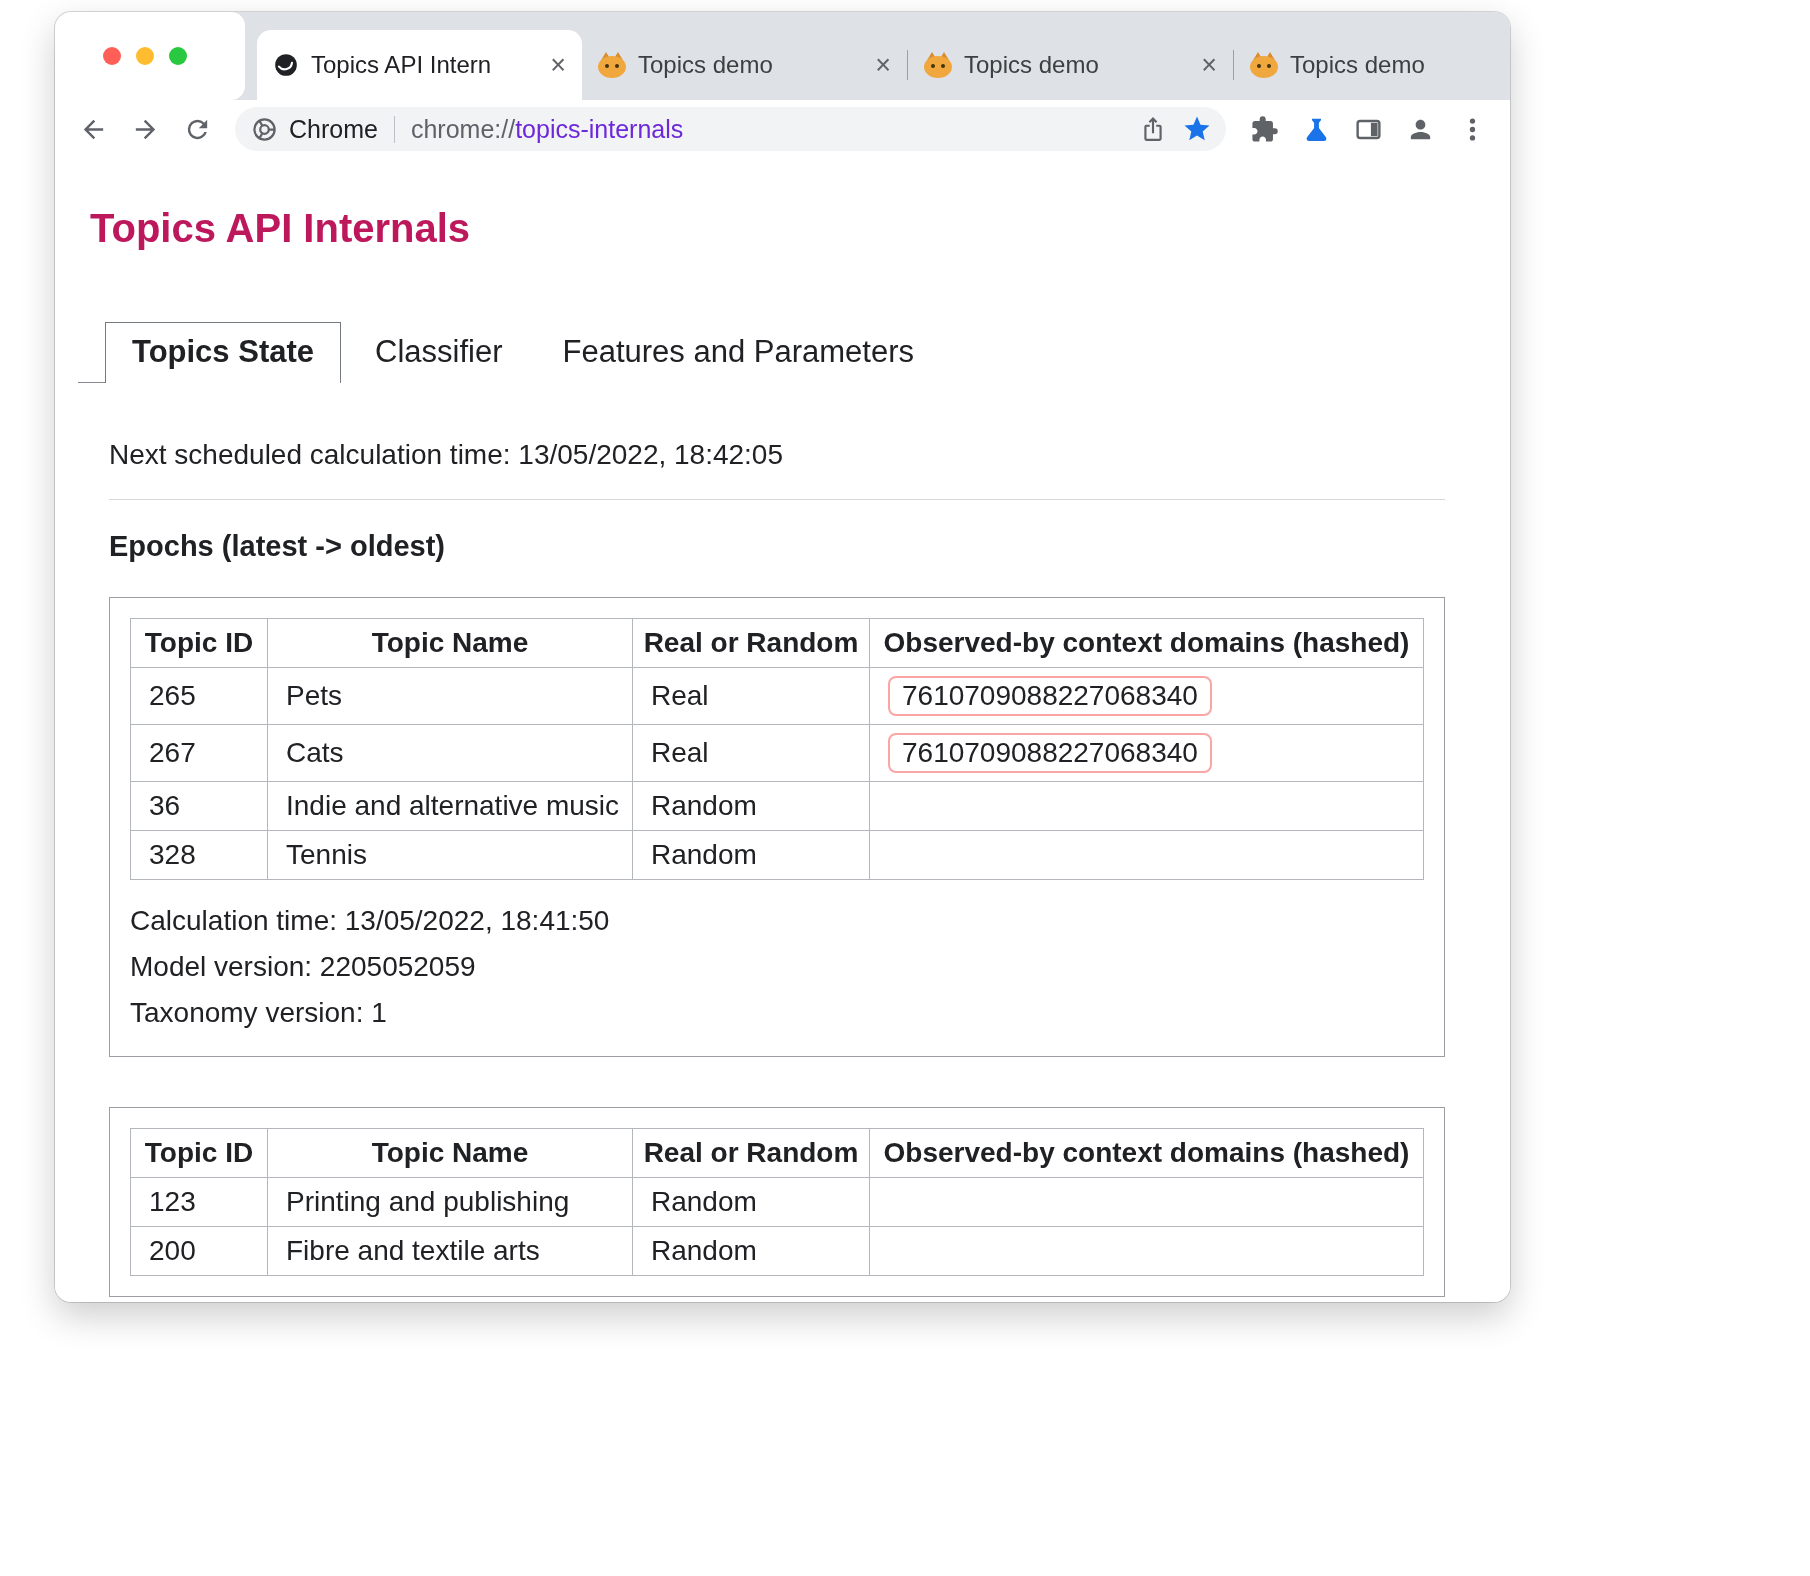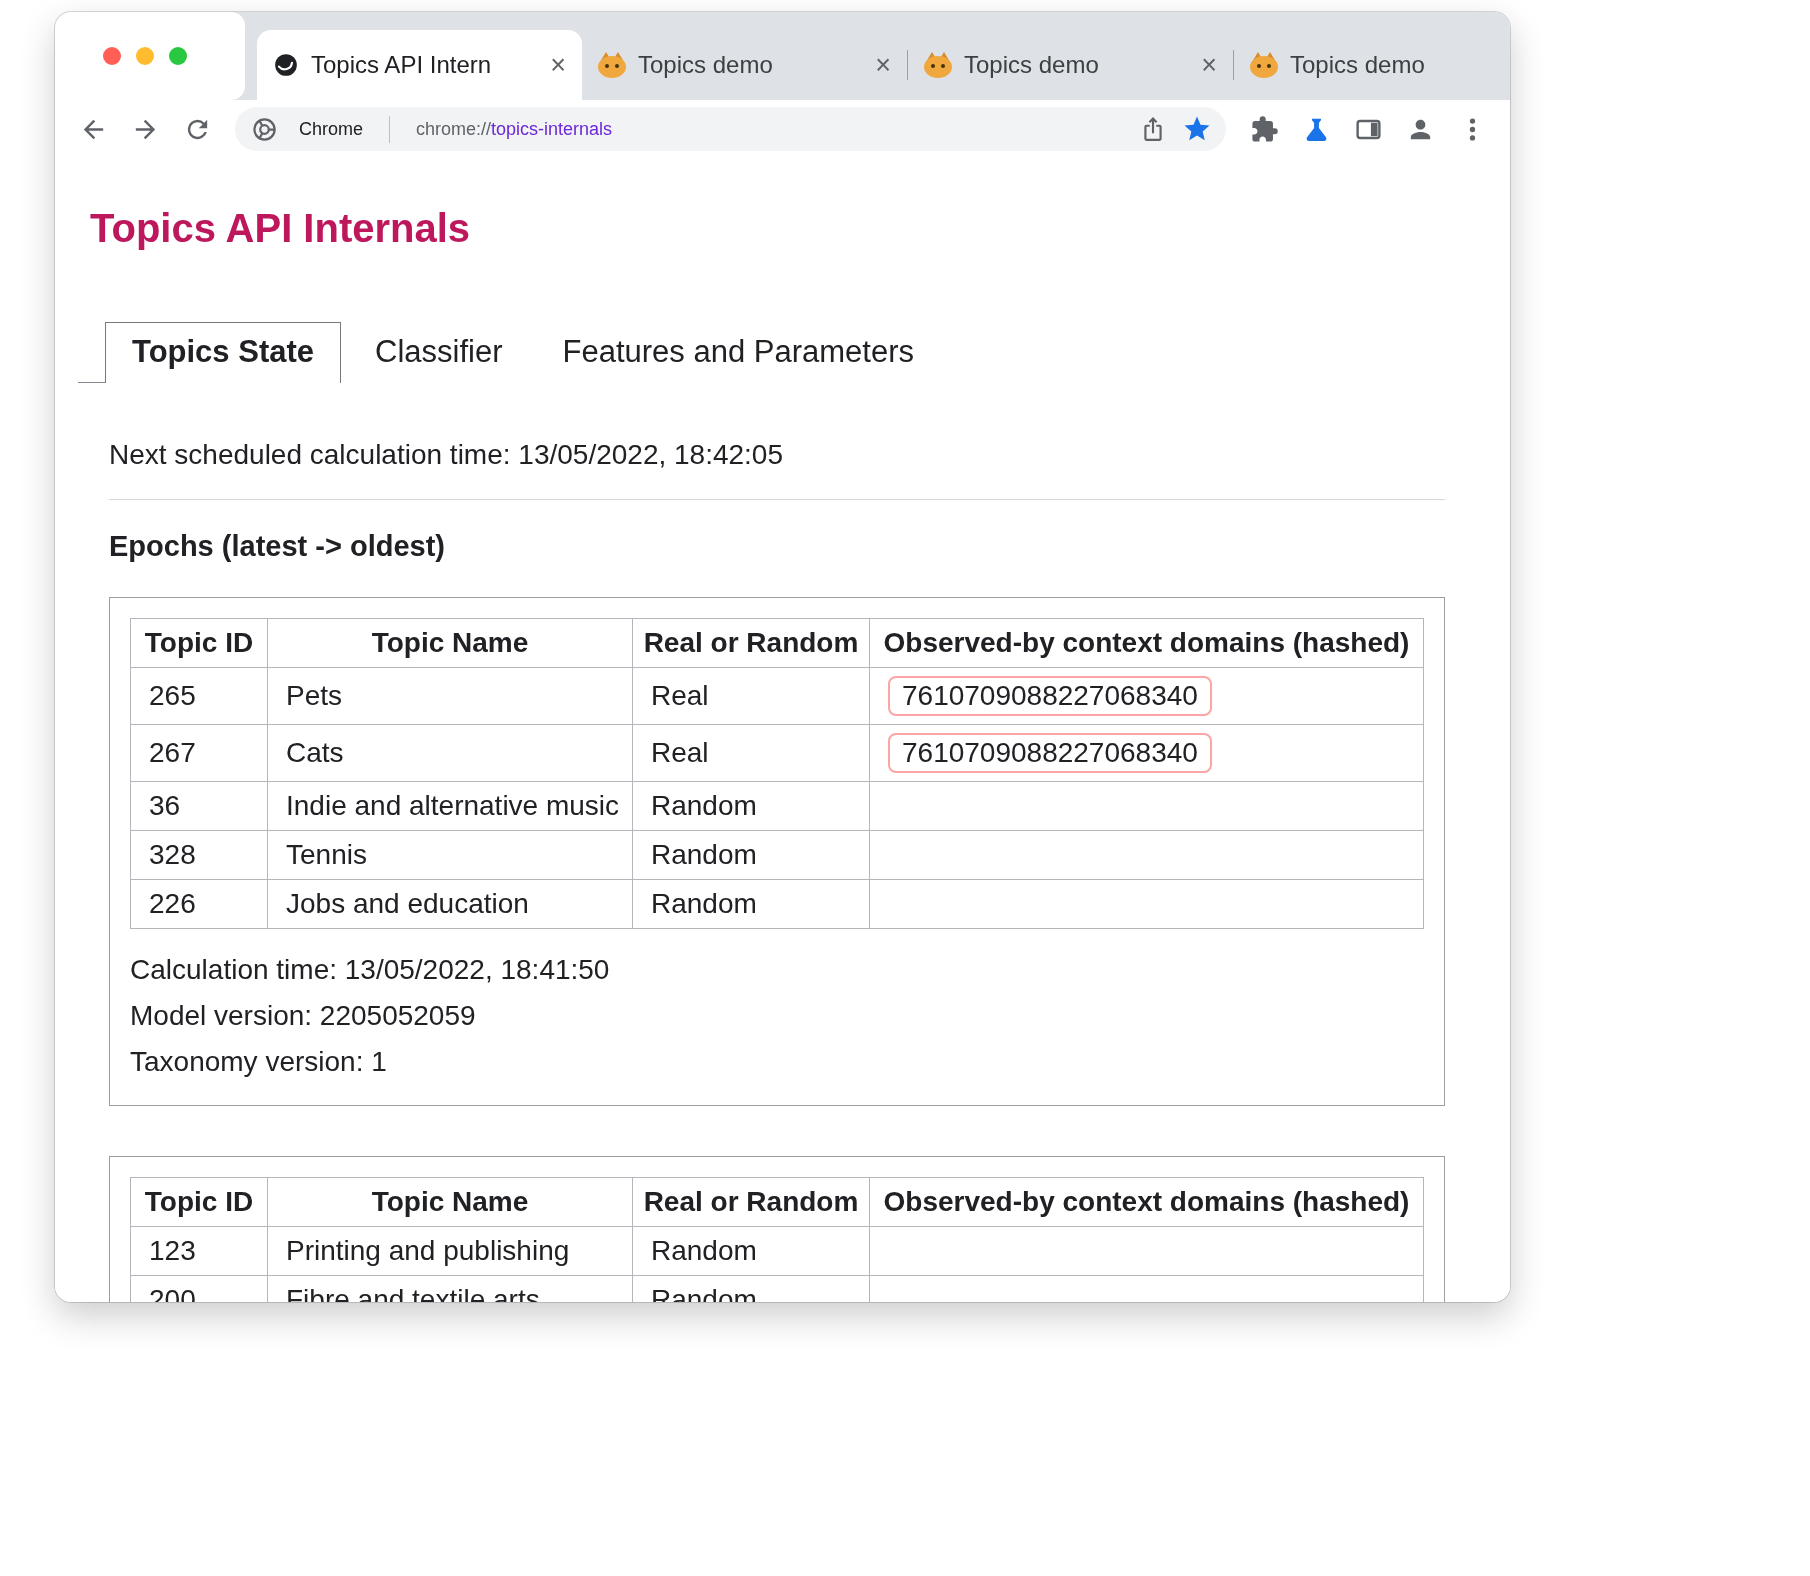--- a/index.html
+++ b/index.html
@@ -52,22 +52,22 @@
   .cat-icon .face { position: absolute; left: 0; top: 4px; width: 28px; height: 22px; background: #F0A73E; border-radius: 50%; }
   .cat-icon .face::before { content: ''; position: absolute; left: 7px; top: 8px; width: 4px; height: 4px;
     border-radius: 50%; background: #41340f; box-shadow: 10px 0 0 #41340f; }
 
   
   .navbar { height: 58px; background: #fff; display: flex; align-items: center; padding: 0 16px; gap: 8px; flex: 0 0 auto; }
   .navbtn { width: 44px; height: 44px; border-radius: 50%; display: flex; align-items: center; justify-content: center; flex: 0 0 auto; }
   .navbtn svg { width: 29px; height: 29px; }
   .omnibox {
     flex: 1; height: 44px; background: #F1F3F4; border-radius: 22px;
-    display: flex; align-items: center; gap: 21px; padding: 0 14px 0 16px; margin: 0 8px;
-    font-size: 18px; min-width: 0;
+    display: flex; align-items: center; gap: 11px; padding: 0 14px 0 16px; margin: 0 8px;
+    font-size: 25px; min-width: 0;
   }
   .omnibox .chrome-glyph { width: 27px; height: 27px; flex: 0 0 auto; }
   .omnibox .origin { color: #202124; }
   .omnibox .sep { width: 1px; height: 27px; background: #BDC1C6; margin: 0 5px; flex: 0 0 auto; }
   .omnibox .scheme { color: #5F6368; }
   .omnibox .host { color: #6d28d9; font-weight: normal; }
   .omni-actions { margin-left: auto; display: flex; align-items: center; gap: 16px; }
   .omni-actions svg { display: block; }
 
   
@@ -277,26 +277,20 @@
               <td>Indie and alternative music</td>
               <td>Random</td>
               <td></td>
             </tr>
             <tr>
               <td>328</td>
               <td>Tennis</td>
               <td>Random</td>
               <td></td>
             </tr>
-            <tr>
-              <td>226</td>
-              <td>Jobs and education</td>
-              <td>Random</td>
-              <td></td>
-            </tr>
           </tbody>
             </table>
           <div class="meta">
             <div>Calculation time: 13/05/2022, 18:41:50</div>
             <div>Model version: 2205052059</div>
             <div>Taxonomy version: 1</div>
           </div>
         </div>
 
         <div class="epoch-card">

